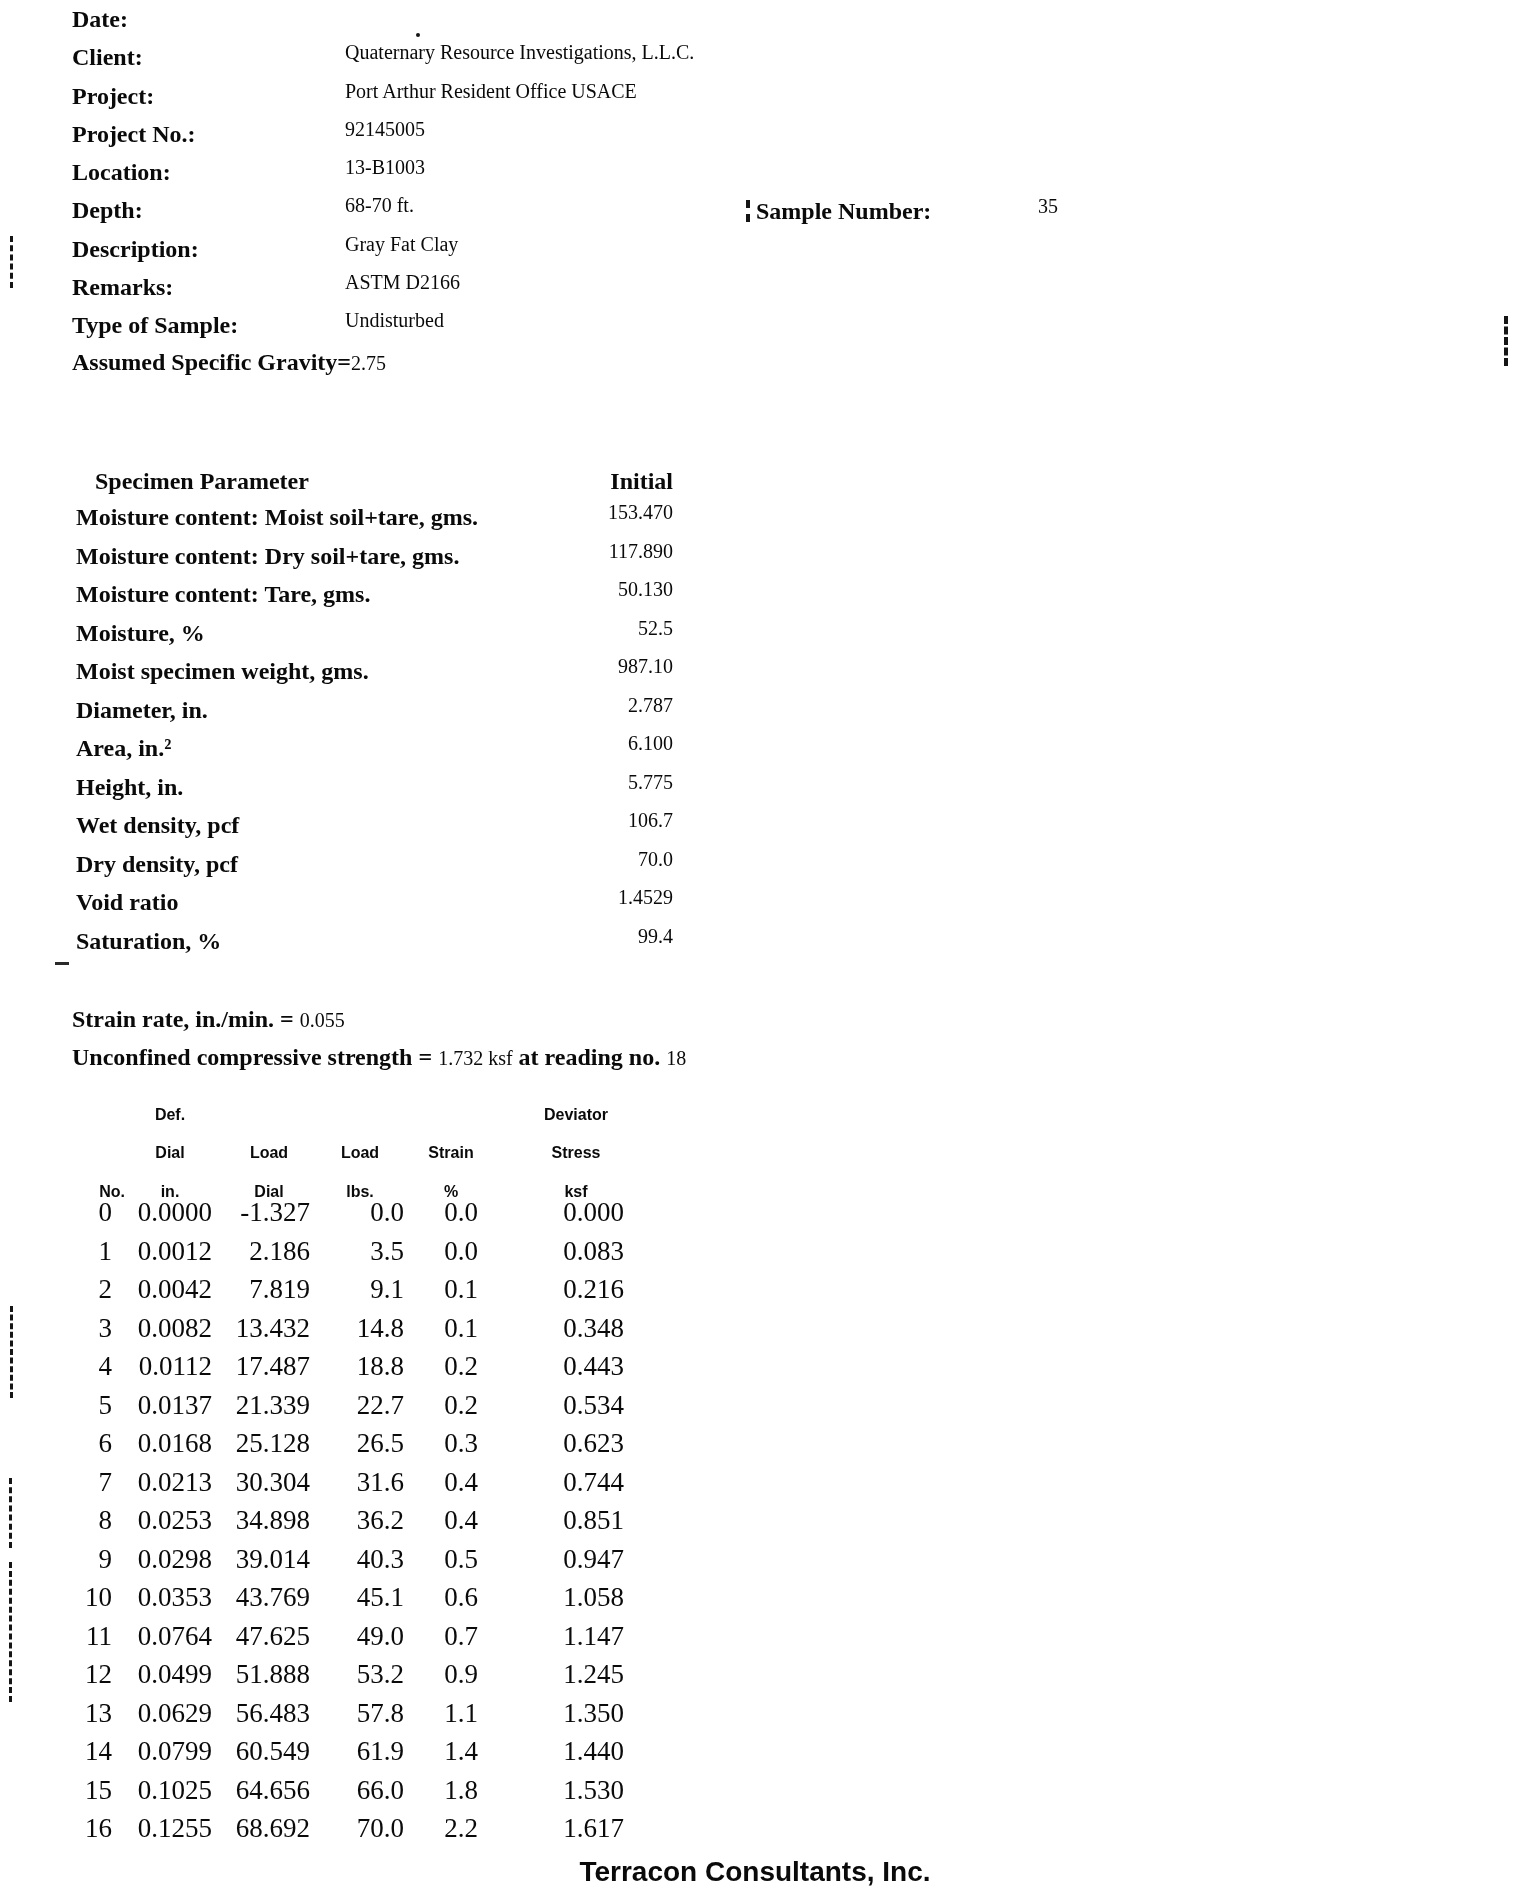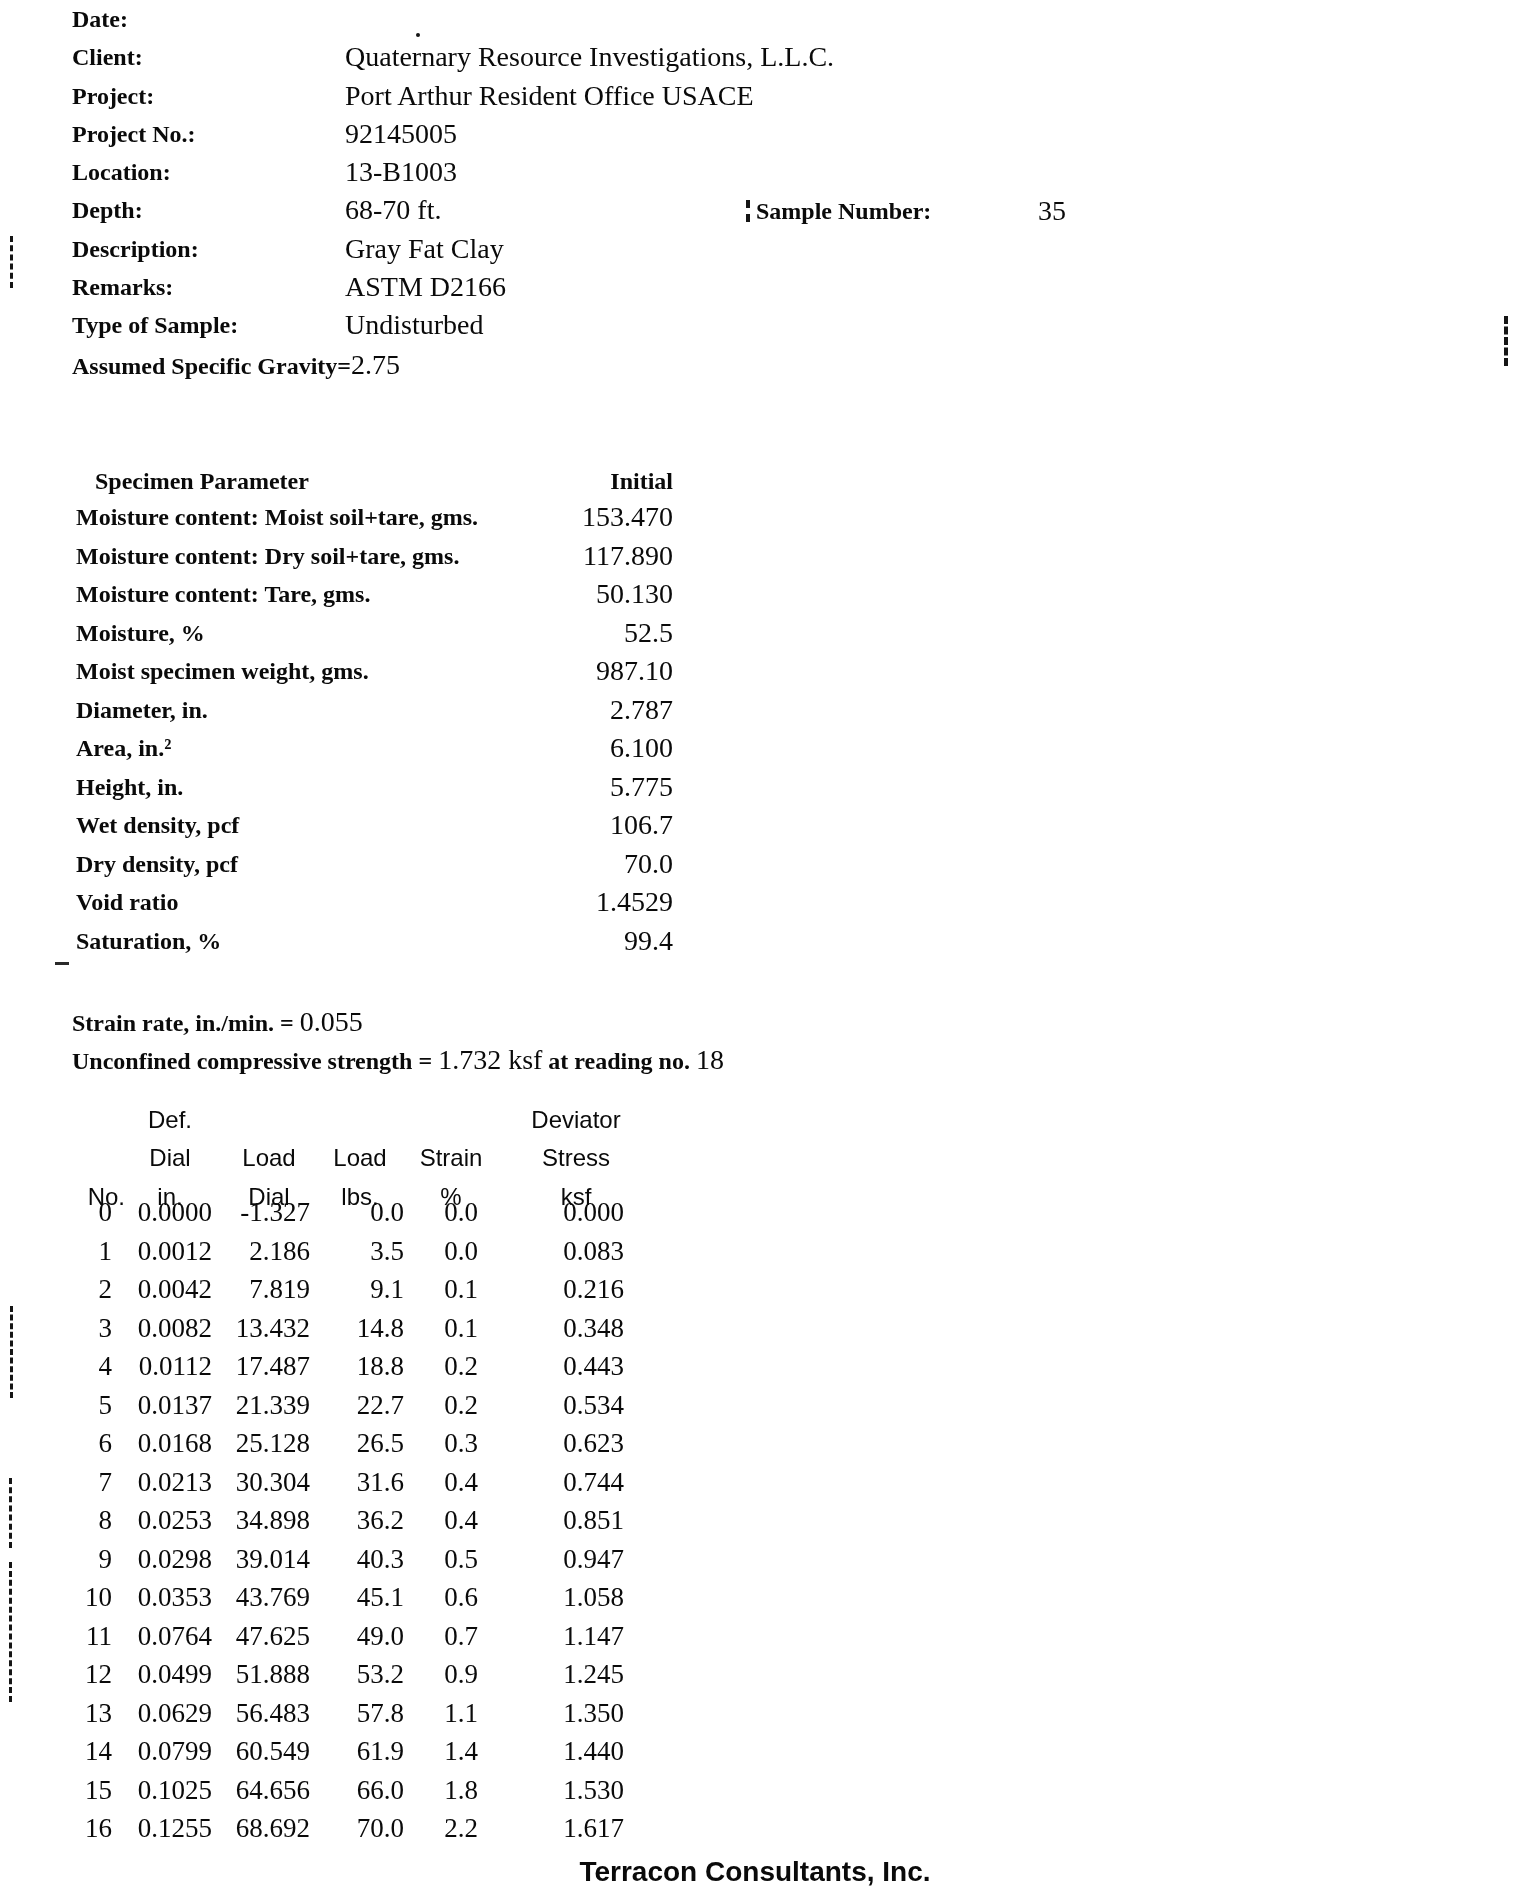--- a/index.html
+++ b/index.html
@@ -1,20 +1,20 @@
 <!DOCTYPE html>
 <html><head>
 <meta charset="utf-8">
 <style>
   *{margin:0;padding:0;box-sizing:border-box}
   html,body{background:#fff}
   body{width:1528px;height:1896px;position:relative;color:#0a0a0a;-webkit-font-smoothing:antialiased}
   #doc{position:absolute;left:0;top:0;width:1528px;height:1896px;background:#ffffff;overflow:hidden}
   .b{font-family:Liberation Serif, serif;font-weight:700;font-size:24px}
-  .s{font-family:"Liberation Serif",serif;font-weight:400;font-size:28px}
+  .s{font-family:"Liberation Serif",serif;font-weight:400;font-size:20px}
 
   
   #header-block{position:absolute;top:4px;left:0;width:100%}
   .h-row{height:38.3px;position:relative}
   .h-label{position:absolute;left:72px;top:2px;white-space:nowrap}
   .h-value{position:absolute;left:345px;top:-1px;white-space:nowrap}
 
   
   #sample-line{position:absolute;top:196px;left:0;width:100%;height:38px}
   #sample-label{position:absolute;left:756px;top:2px}
@@ -31,21 +31,21 @@
   .sp-row{height:38.5px;position:relative}
   .sp-name{position:absolute;left:76px;top:2px;white-space:nowrap}
   .sp-value{position:absolute;left:420px;width:253px;top:-1px;text-align:right;white-space:nowrap}
 
   
   #strain-line{position:absolute;top:1006px;left:72px;white-space:nowrap}
   #ucs-line{position:absolute;top:1044px;left:72px;white-space:nowrap}
 
   
   #readings-header{position:absolute;top:1102px;left:0;width:100%}
-  .th-line{height:38.3px;position:relative;font-family:"Liberation Sans",sans-serif;font-weight:400;font-size:24px}
+  .th-line{height:38.3px;position:relative;font-family:"Liberation Sans",sans-serif;font-weight:700;font-size:16px}
   .hc{position:absolute;top:4px;text-align:center;white-space:nowrap}
   .hc0{left:71px;width:54px;text-align:right}
   .hc1{left:128px;width:84px}
   .hc2{left:224px;width:90px}
   .hc3{left:316px;width:88px}
   .hc4{left:414px;width:74px}
   .hc5{left:528px;width:96px}
   #readings-rows{position:absolute;top:1197px;left:0;width:100%}
   .t-row{height:38.5px;position:relative;font-family:"Liberation Serif",serif;font-size:27px}
   .tc{position:absolute;top:0;text-align:right;white-space:nowrap}

